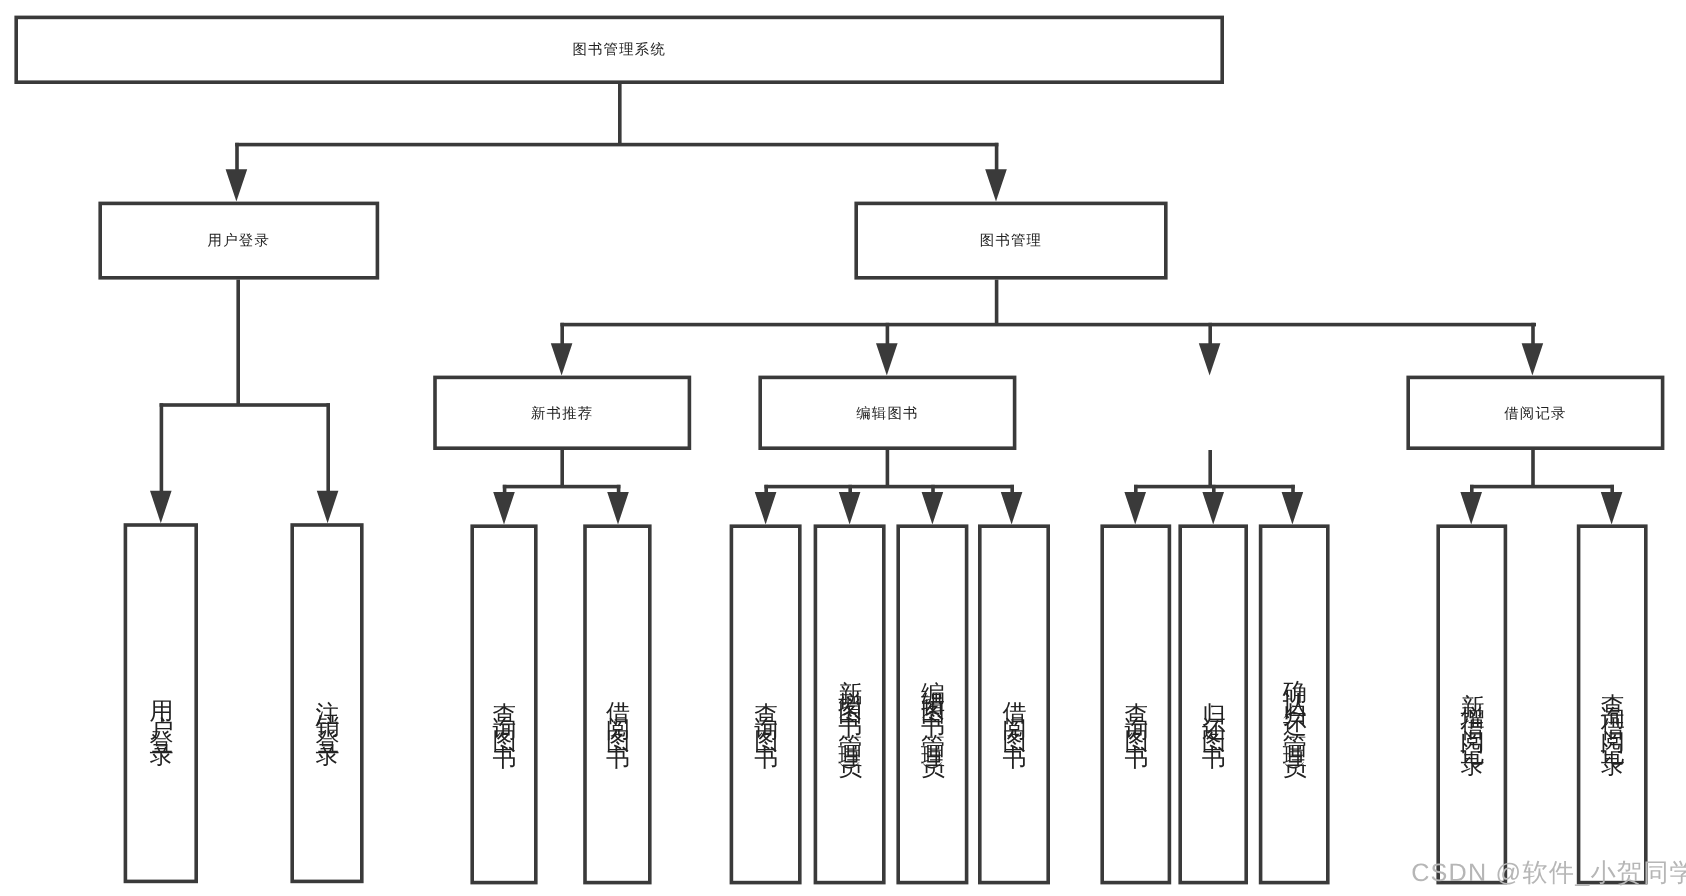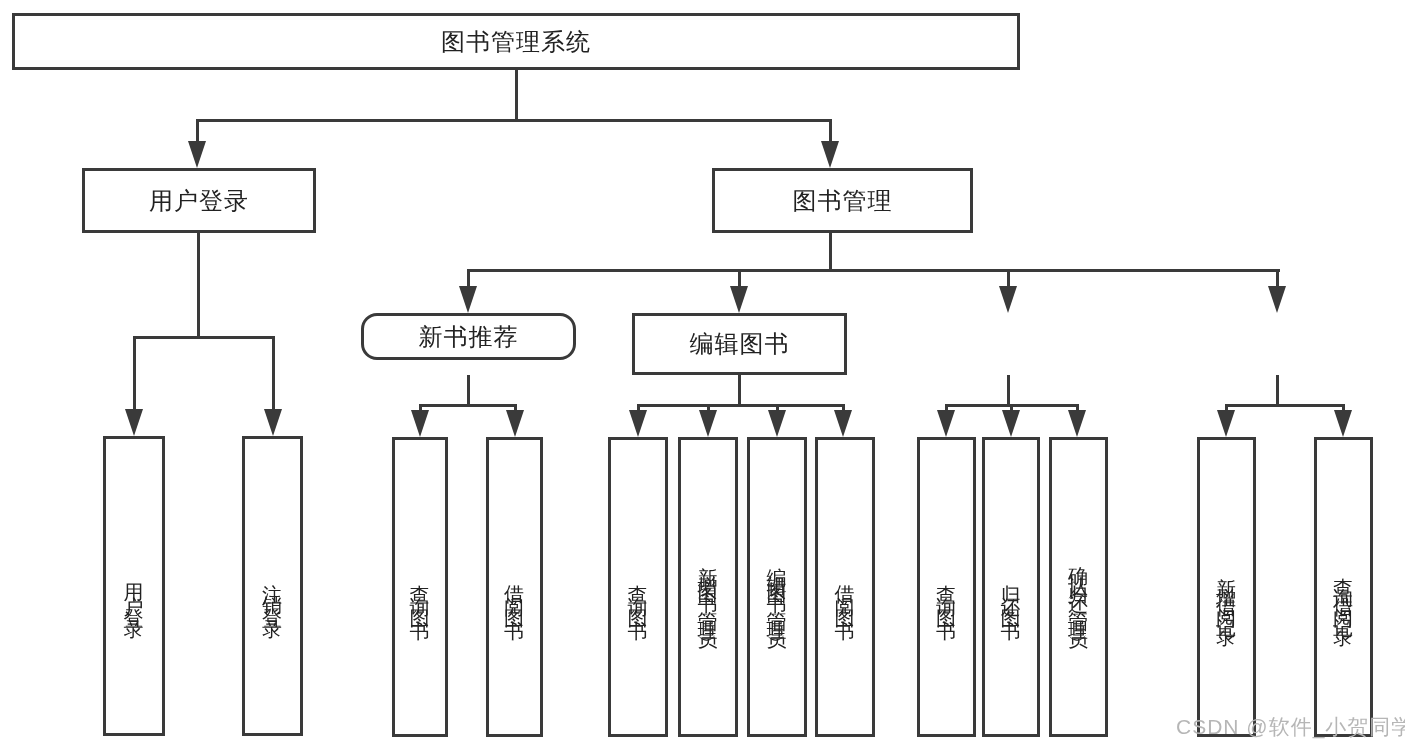--- a/index.html
+++ b/index.html
@@ -3,21 +3,21 @@
 <meta charset="utf-8">
 <style>
   html,body{margin:0;padding:0;background:#ffffff;}
   .stage{
     position:relative;width:1405px;height:747px;background:#ffffff;
     font-family:"Liberation Sans","DejaVu Sans",sans-serif;overflow:hidden;
   }
   .box{
     position:absolute;box-sizing:border-box;border:3px solid #3a3a3a;background:#ffffff;
     display:flex;align-items:center;justify-content:center;
-    font-size:24px;color:#222222;letter-spacing:1px;white-space:nowrap;
+    font-size:12px;color:#222222;letter-spacing:1px;white-space:nowrap;
   }
   .vbox{
     position:absolute;box-sizing:border-box;border:3px solid #3a3a3a;background:#ffffff;
     display:flex;align-items:center;justify-content:center;
     font-size:20px;color:#222222;
   }
   .vbox .vt{
     writing-mode:vertical-rl;text-orientation:mixed;line-height:1;white-space:nowrap;
   }
   .v4{letter-spacing:12px;padding-top:12px;}
@@ -69,25 +69,28 @@
   <div class="hline" style="left:466.5px;top:268.5px;width:813px;"></div>
   <div class="vline" style="left:466.5px;top:268.5px;height:21px;"></div>
   <div class="arrow" style="left:459px;top:286px;"></div>
   <div class="vline" style="left:737.5px;top:268.5px;height:21px;"></div>
   <div class="arrow" style="left:730px;top:286px;"></div>
   <div class="vline" style="left:1006.5px;top:268.5px;height:21px;"></div>
   <div class="arrow" style="left:999px;top:286px;"></div>
   <div class="vline" style="left:1275.5px;top:268.5px;height:21px;"></div>
   <div class="arrow" style="left:1268px;top:286px;"></div>
 
-  <div class="box" style="left:361px;top:313px;width:215px;height:47px;border-radius:16px;">
+  <div class="box" style="left:361px;top:313px;width:215px;height:62px;">
     <span>新书推荐</span>
   </div>
   <div class="box" style="left:632px;top:313px;width:215px;height:62px;">
     <span>编辑图书</span>
+  </div>
+  <div class="box" style="left:1172px;top:313px;width:215px;height:62px;">
+    <span>借阅记录</span>
   </div>
 
   <div class="vline" style="left:466.5px;top:375px;height:31px;"></div>
   <div class="hline" style="left:418.5px;top:403.5px;width:98px;"></div>
   <div class="vline" style="left:418.5px;top:403.5px;height:9px;"></div>
   <div class="arrow" style="left:411px;top:410px;"></div>
   <div class="vline" style="left:513.5px;top:403.5px;height:9px;"></div>
   <div class="arrow" style="left:506px;top:410px;"></div>
 
   <div class="vline" style="left:738px;top:375px;height:31px;"></div>

